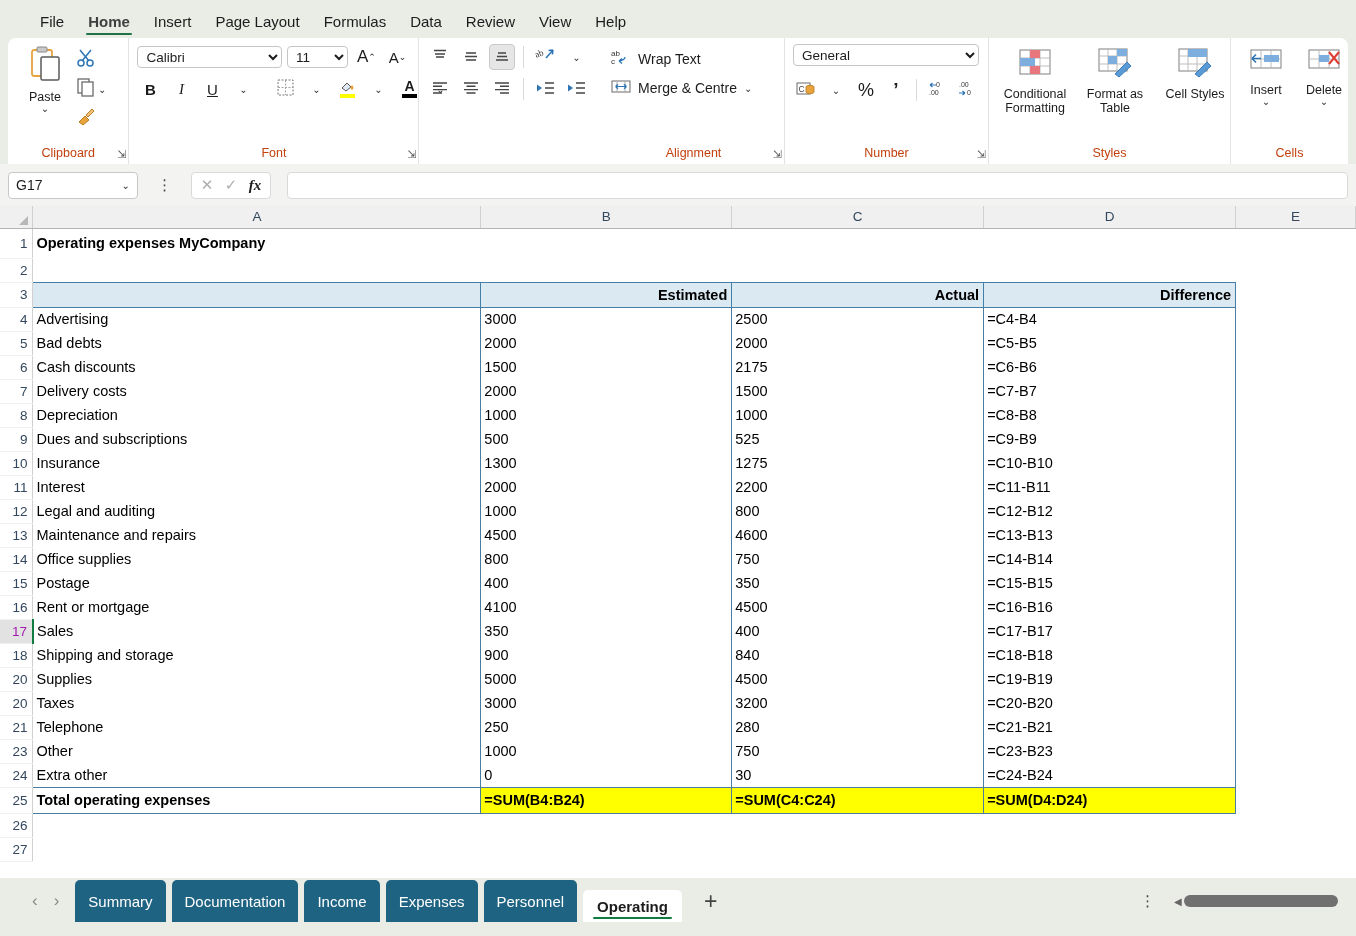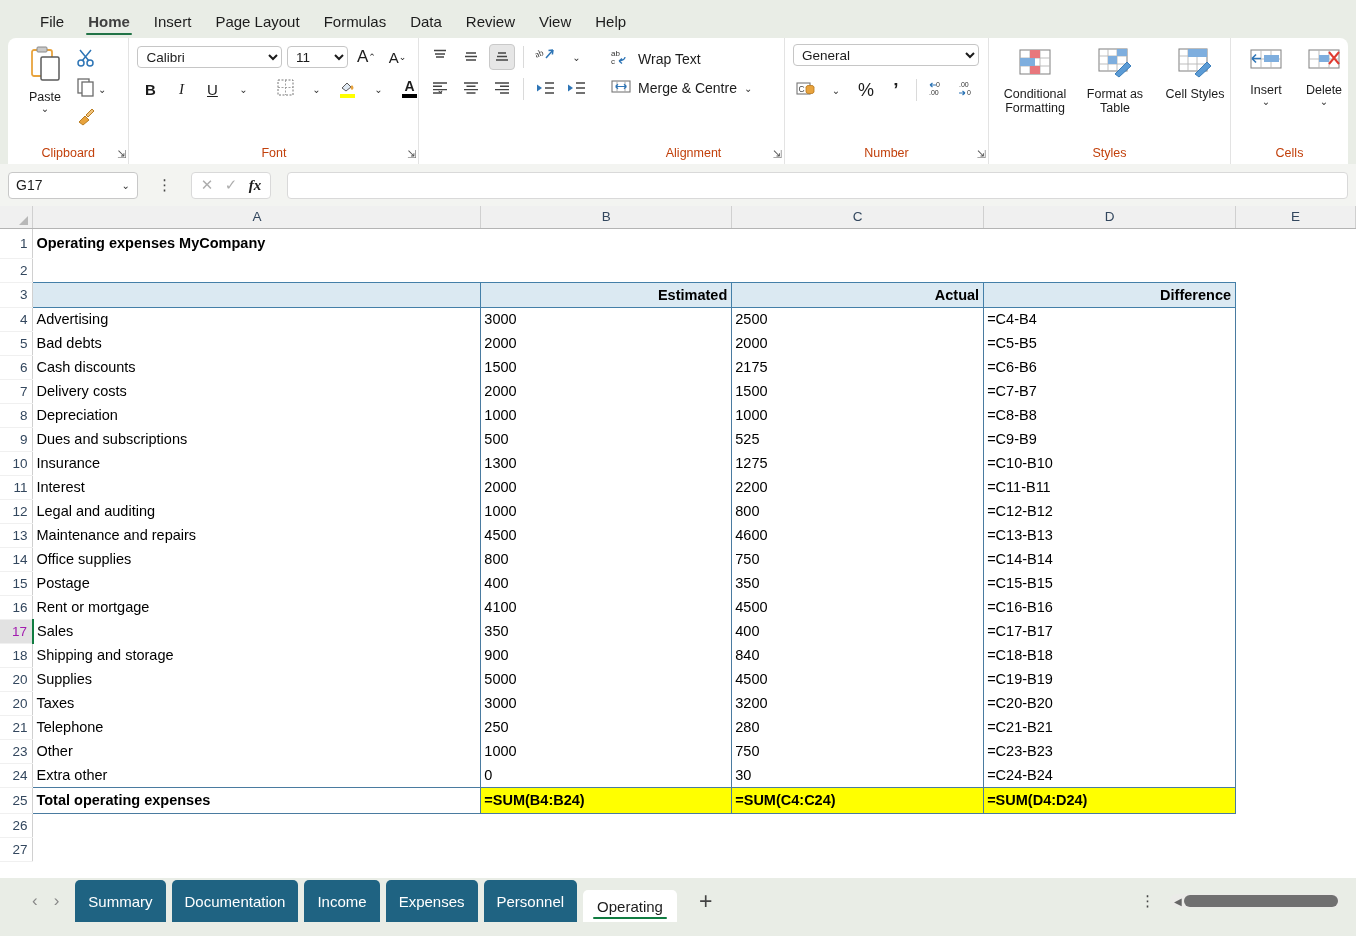--- a/index.html
+++ b/index.html
@@ -293,21 +293,21 @@
     background: #1f6382;
     color: #fff;
     font-size: 15px;
     border-radius: 5px 5px 0 0;
     cursor: default;
     white-space: nowrap;
   }
   .stab.active {
     background: #fff;
     color: #1c1c1c;
-    font-weight: normal;
+    font-weight: bold;
     position: relative;
     padding: 0 14px;
     height: 32px;
   }
   .stab.active::after {
     content: "";
     position: absolute;
     left: 10px; right: 10px; bottom: 3px;
     height: 2.5px; background: #107c41; border-radius: 2px;
   }

